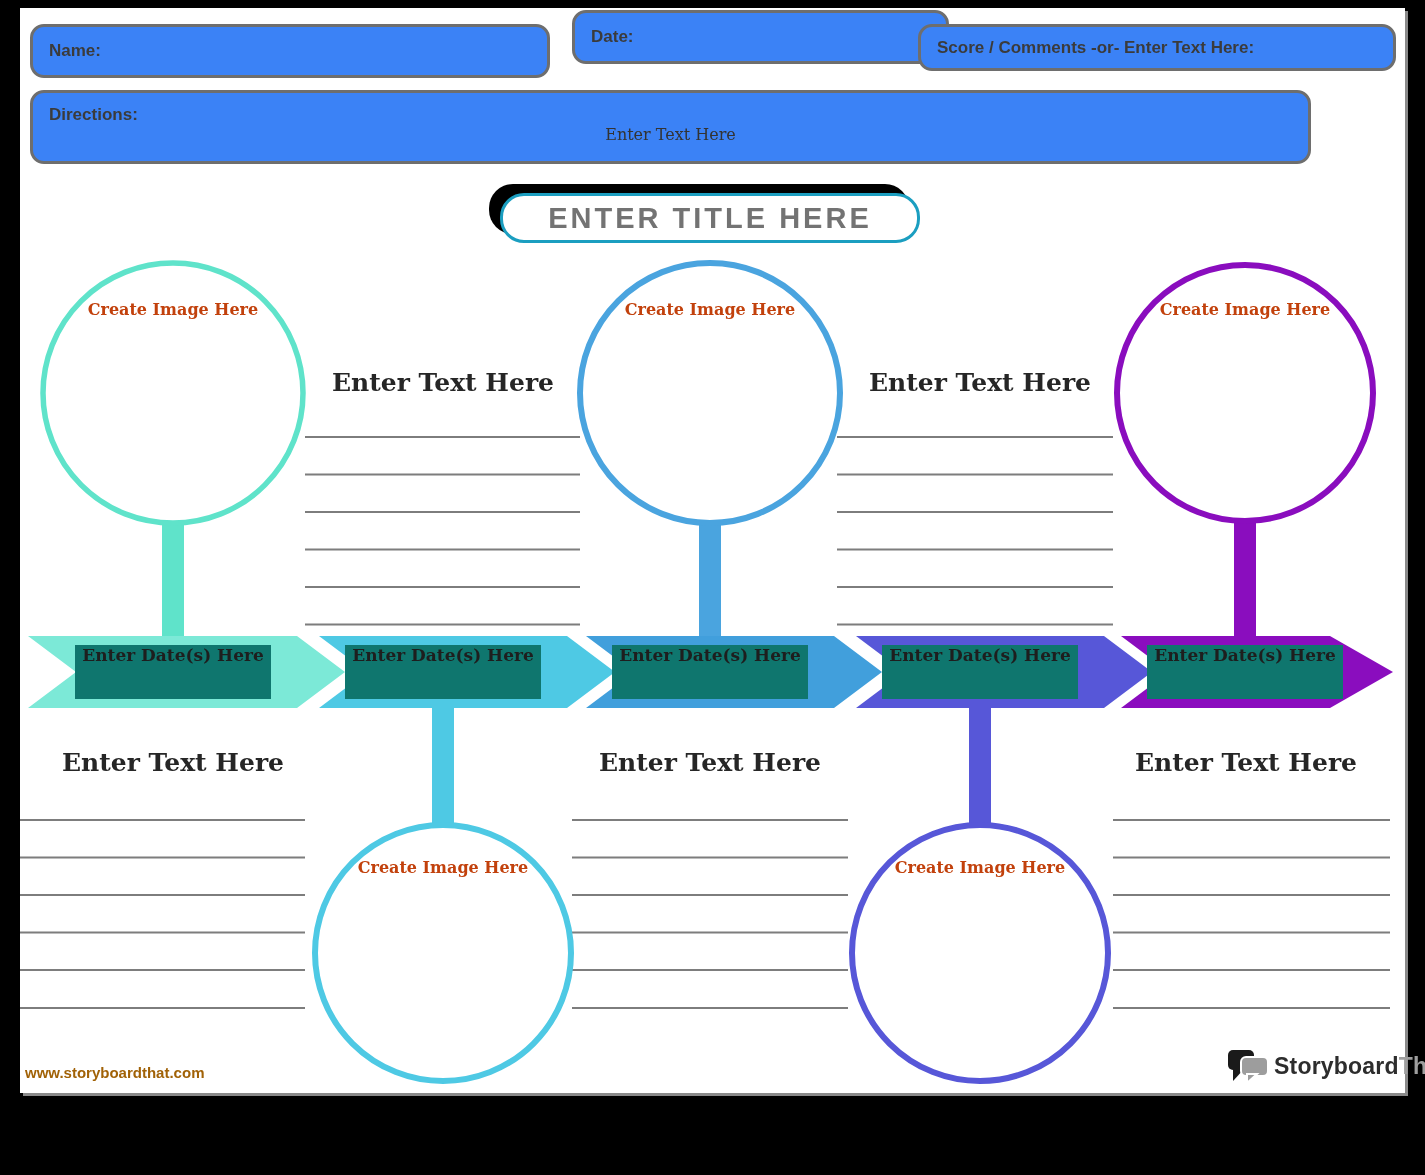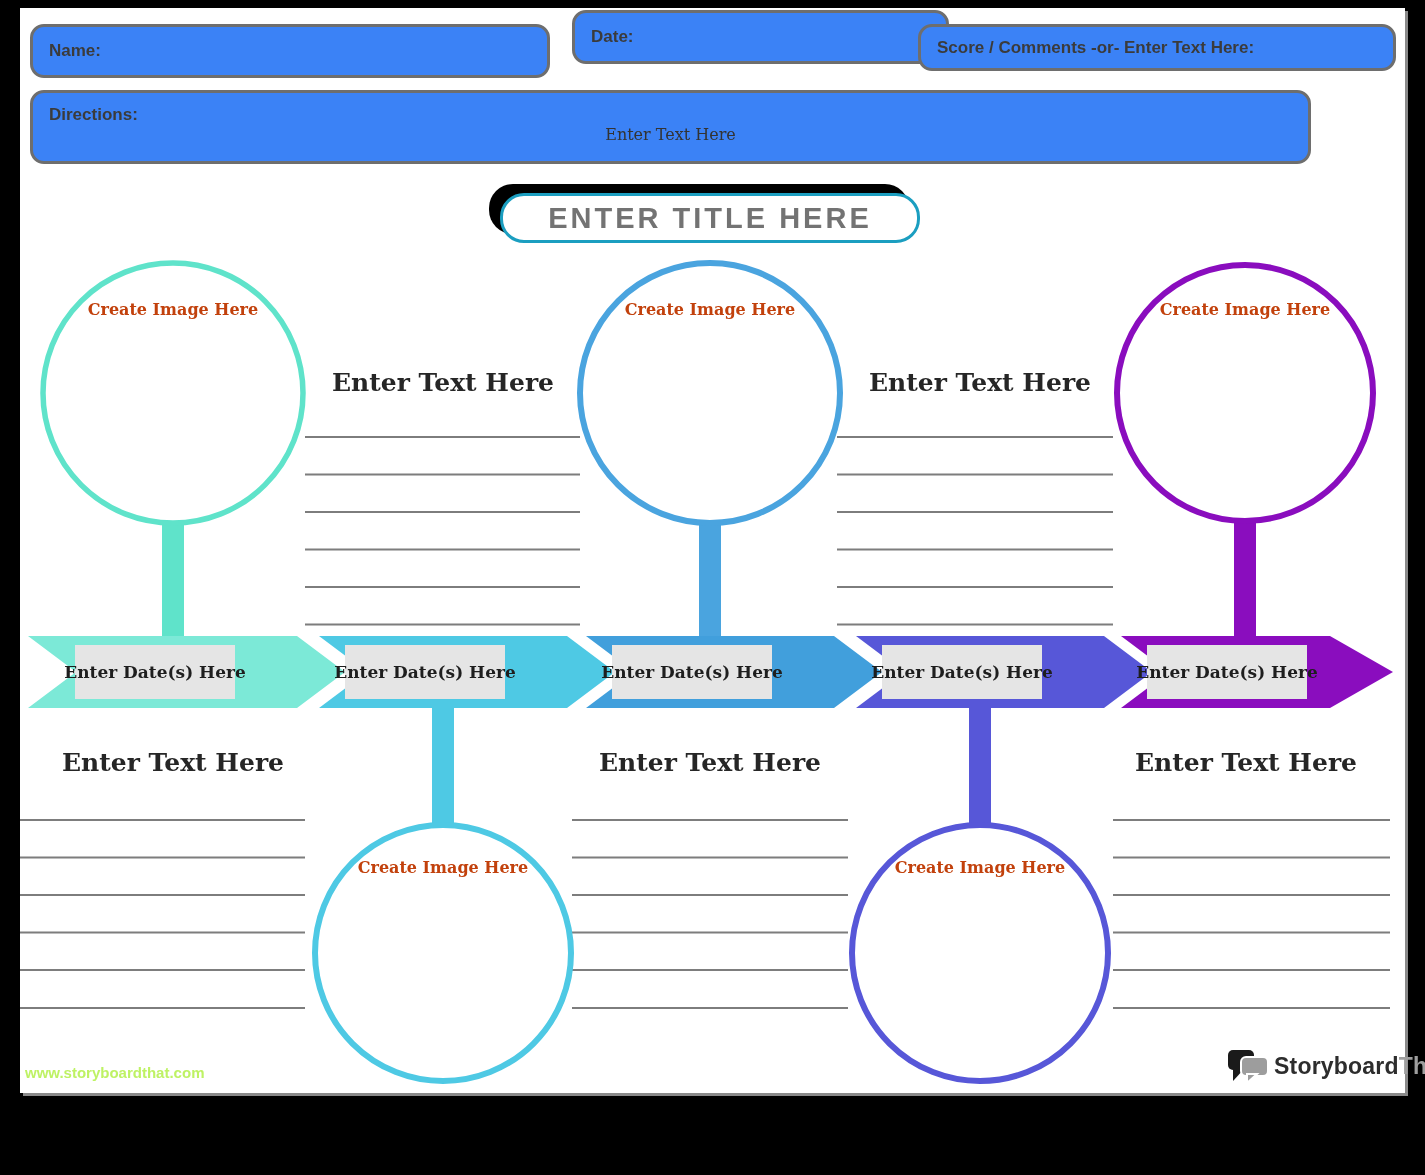--- a/index.html
+++ b/index.html
@@ -19,35 +19,35 @@
                 font-family:"DejaVu Serif", serif; font-size:16px; color:#333; }
 
   
   .titlebox { position:absolute; left:500px; top:193px; width:420px; height:50px;
               background:#fff; border:3px solid #1B9EC0; border-radius:24px;
               box-shadow:-11px -9px 0 0 #000; display:flex; align-items:center;
               justify-content:center; }
   .titlebox span { font-weight:bold; font-size:29px; letter-spacing:3px; color:#737373; }
 
   
-  .datebox { position:absolute; top:645px; width:160px; height:54px; background:#e5e5e5;
-             display:flex; align-items:center; justify-content:center; }
+  .datebox { position:absolute; top:645px; width:196px; height:54px; background:#0f766e;
+             display:flex; justify-content:center; }
   .datebox span { font-family:"DejaVu Serif", serif; font-weight:bold;
                   font-size:17px; color:#1e1e1e; white-space:nowrap; }
 
   .imglabel { position:absolute; width:240px; text-align:center;
               font-family:"DejaVu Serif", serif; font-weight:bold; font-size:16px;
               color:#c2410c; }
   .heading { position:absolute; width:320px; text-align:center;
              font-family:"DejaVu Serif", serif; font-weight:bold; font-size:25px;
              color:#262626; }
 
   
   .site { position:absolute; left:25px; top:1064px; font-weight:bold; font-size:15px;
-          color:#bef264; }
+          color:#a16207; }
   .logo { position:absolute; left:1228px; top:1046px; height:40px; display:flex;
           align-items:center; gap:4px; }
   .logo .word { font-size:23px; font-weight:600; color:#2d2d2d; letter-spacing:0.2px; }
   .logo .word .that { color:#9e9e9e; }
 </style>
 </head>
 <body>
 
 <div class="page"></div>
 

